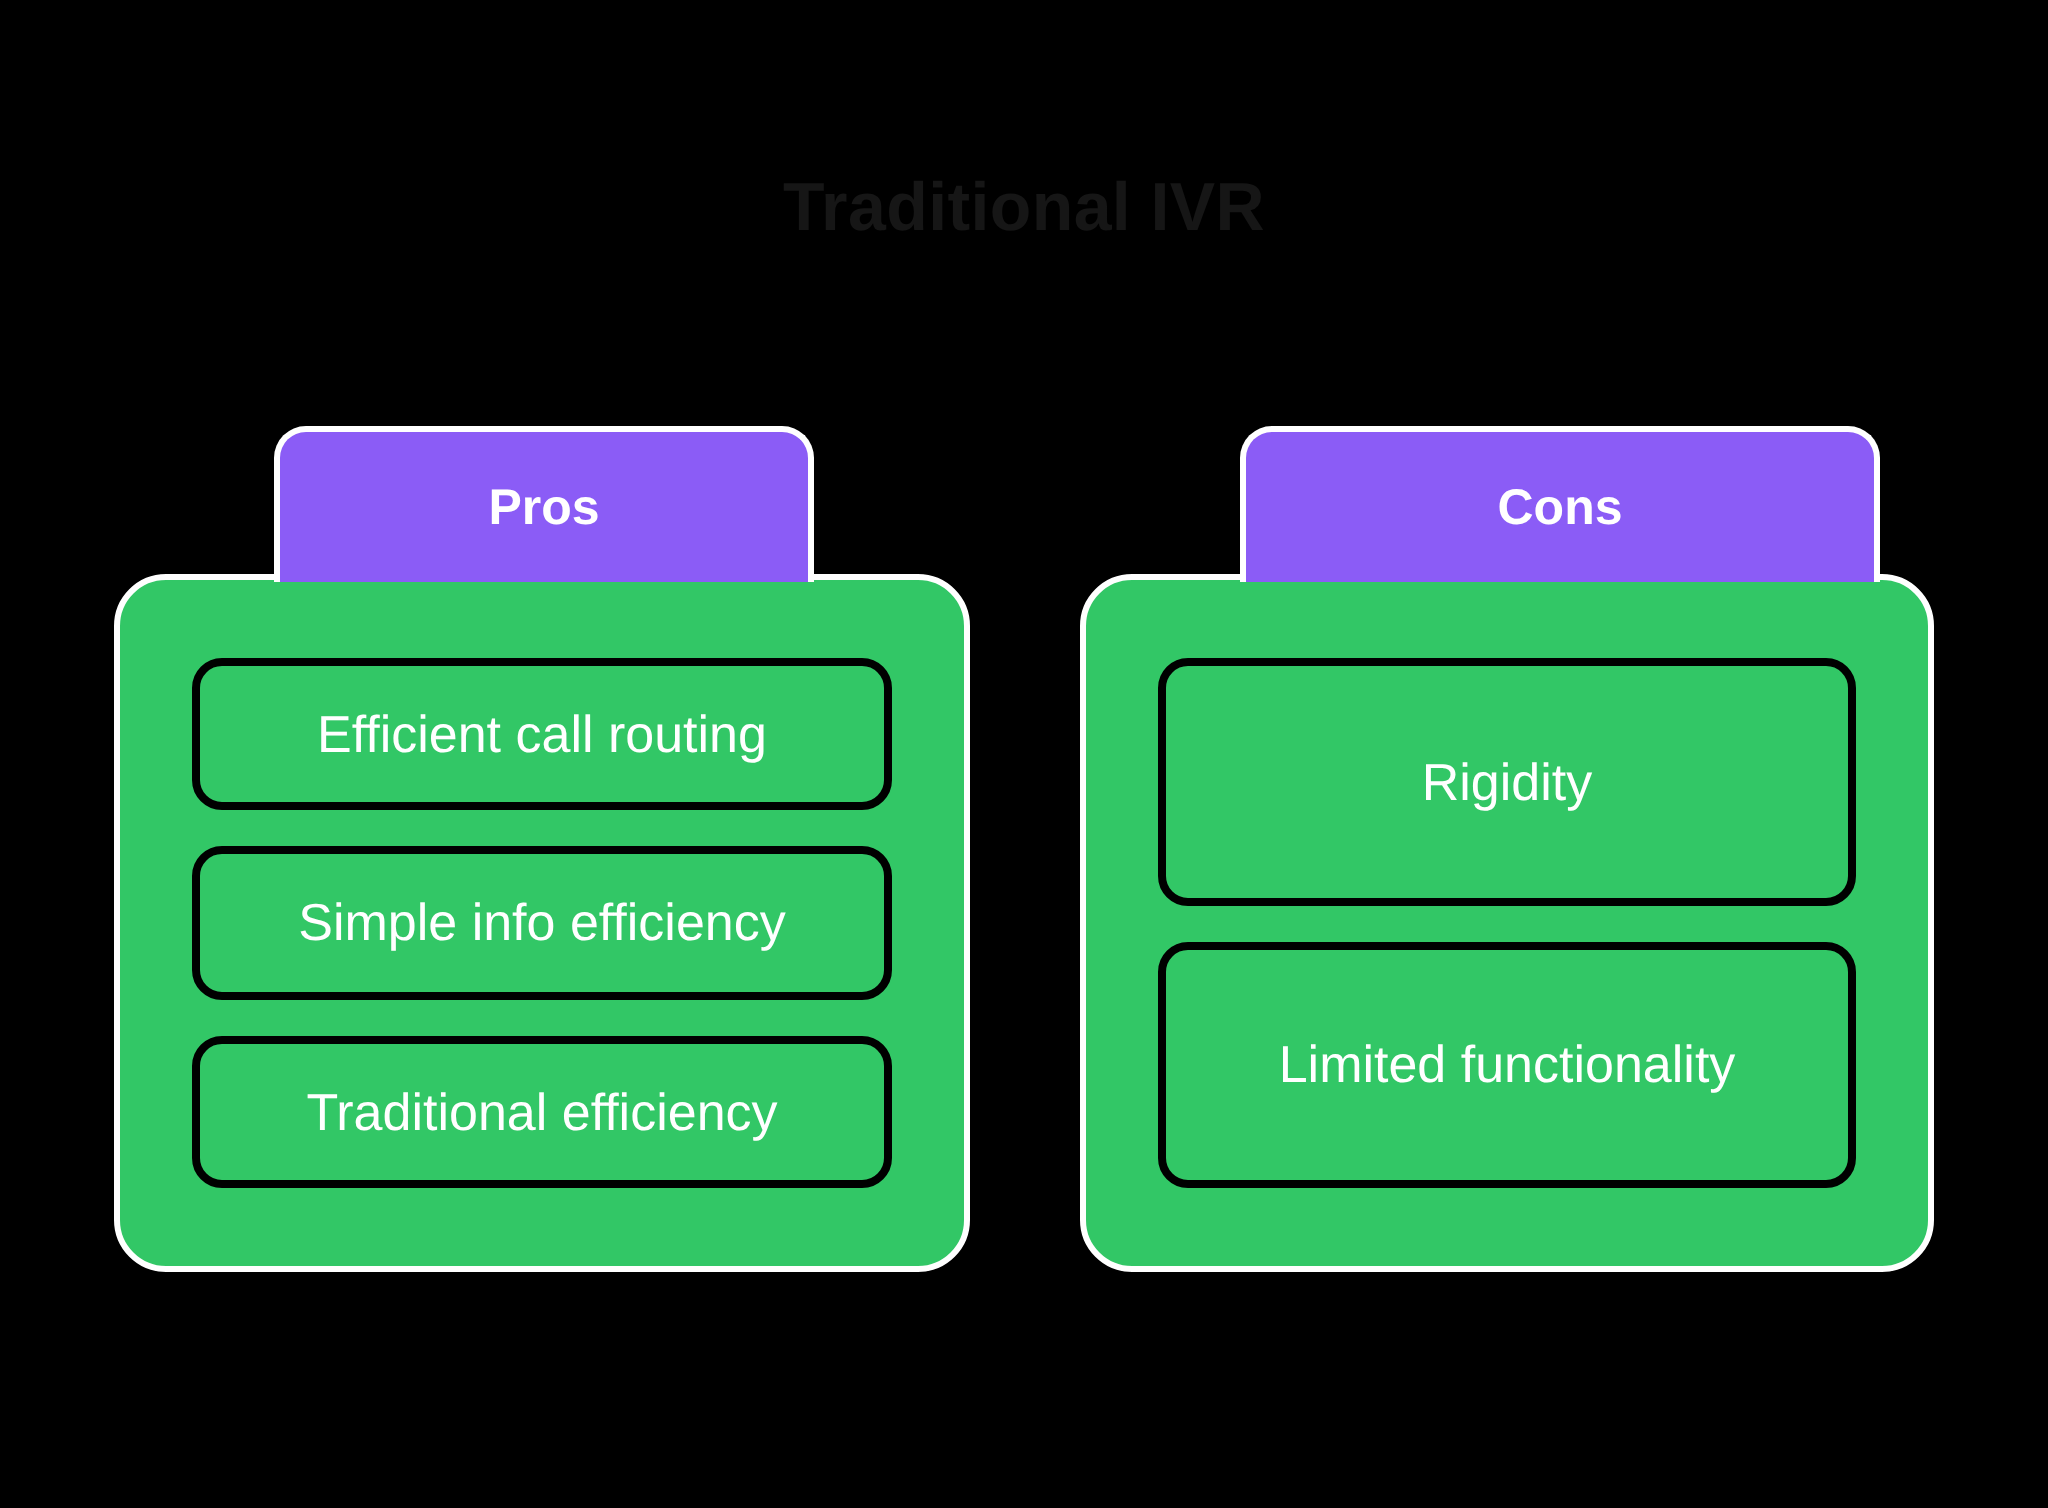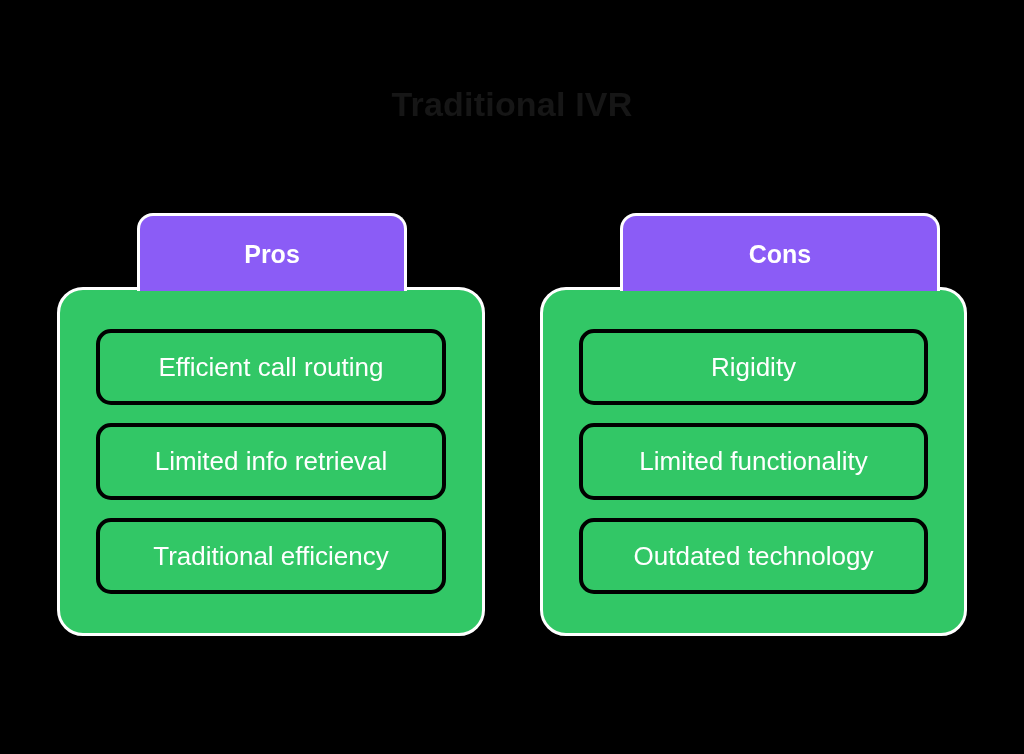--- a/index.html
+++ b/index.html
@@ -130,21 +130,21 @@
     </div>
 
     <div class="col-body">
       <div class="item-list">
 
         <div class="item-box">
           <span class="item-label">Efficient call routing</span>
         </div>
 
         <div class="item-box">
-          <span class="item-label">Limited info retrieval</span>
+          <span class="item-label">Simple info efficiency</span>
         </div>
 
         <div class="item-box">
           <span class="item-label">Traditional efficiency</span>
         </div>
 
       </div>
     </div>
   </div>
 
@@ -158,21 +158,18 @@
       <div class="item-list">
 
         <div class="item-box">
           <span class="item-label">Rigidity</span>
         </div>
 
         <div class="item-box">
           <span class="item-label">Limited functionality</span>
         </div>
 
-        <div class="item-box">
-          <span class="item-label">Outdated technology</span>
-        </div>
 
       </div>
     </div>
   </div>
 
 </div>
 
 </body></html>

